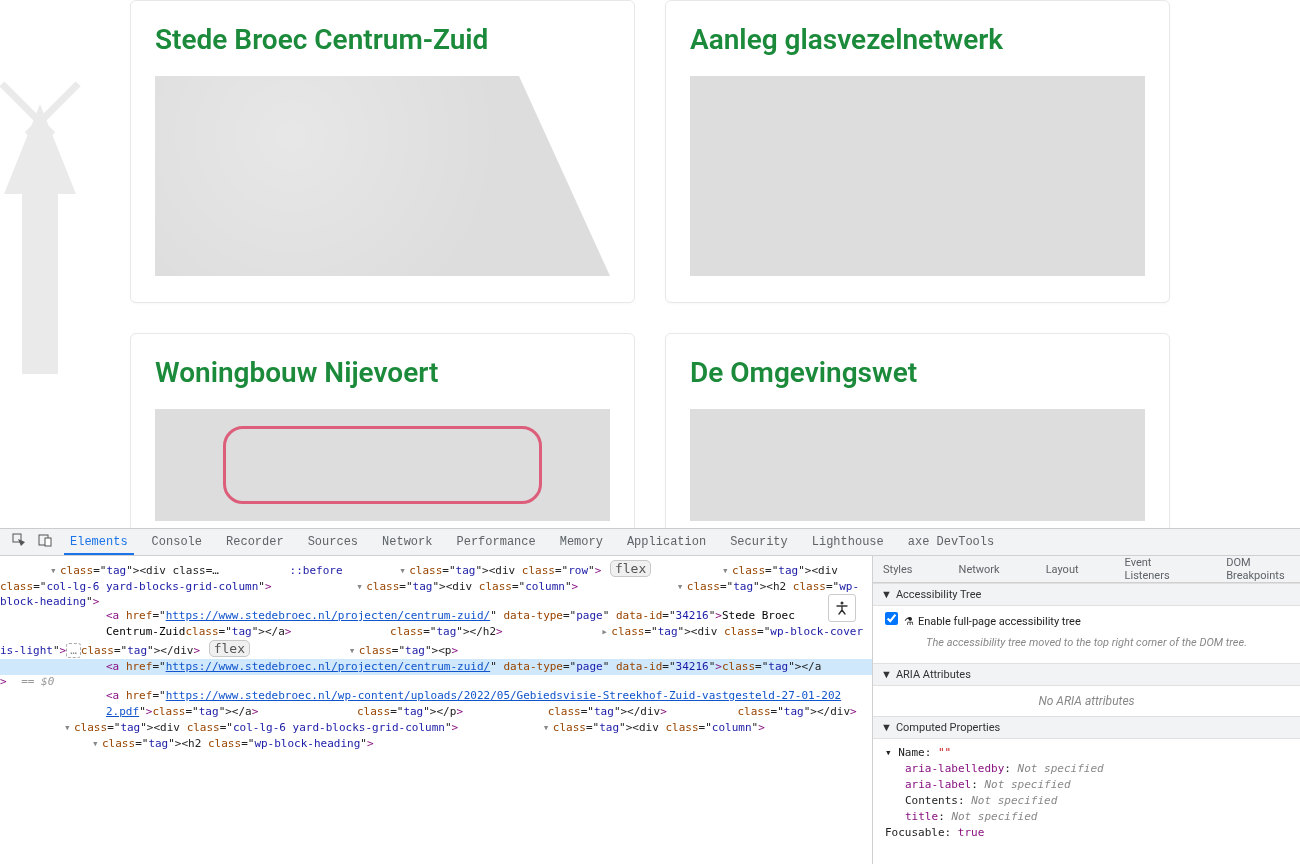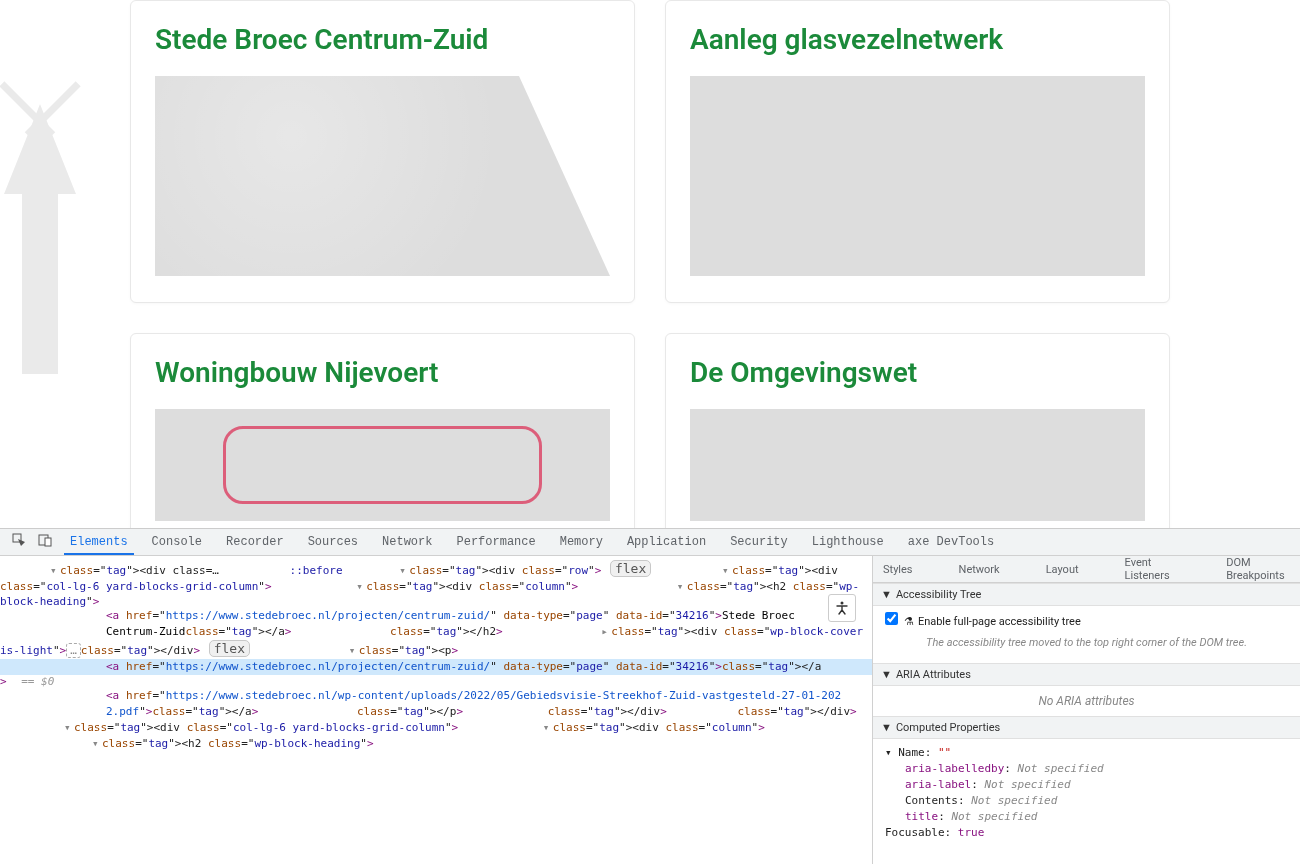--- a/index.html
+++ b/index.html
@@ -127,21 +127,21 @@
     border-left: 1px solid #d0d0d0;
     overflow: auto;
     display: flex;
     flex-direction: column;
   }
   .node { white-space: pre; line-height: 16px; }
   .node .arr { color: #888; display:inline-block; width:10px; }
   .tag { color: #881280; }
   .attr { color: #994500; }
   .val { color: #1a1aa6; }
-  .link { color: #1155cc; cursor: pointer; }
+  .link { color: #1155cc; text-decoration: underline; cursor: pointer; }
   .txt { color: #000; }
   .pill { display:inline-block; border:1px solid #c8c8c8; border-radius:5px; padding:0 4px; font-size:13px; color:#555; background:#f0f0f0; margin-left:2px; vertical-align:1px;}
   .dots { border:1px dashed #aaa; padding:0 3px; color:#888; border-radius:3px; }
   .hl { background: #cfe8fc; display:block; }
   .sel { color:#999; margin-left:8px; font-style: italic;}
   .sub-tabs {
     display: flex;
     border-bottom: 1px solid #d0d0d0;
     background: #f1f3f4;
     height: 27px;

